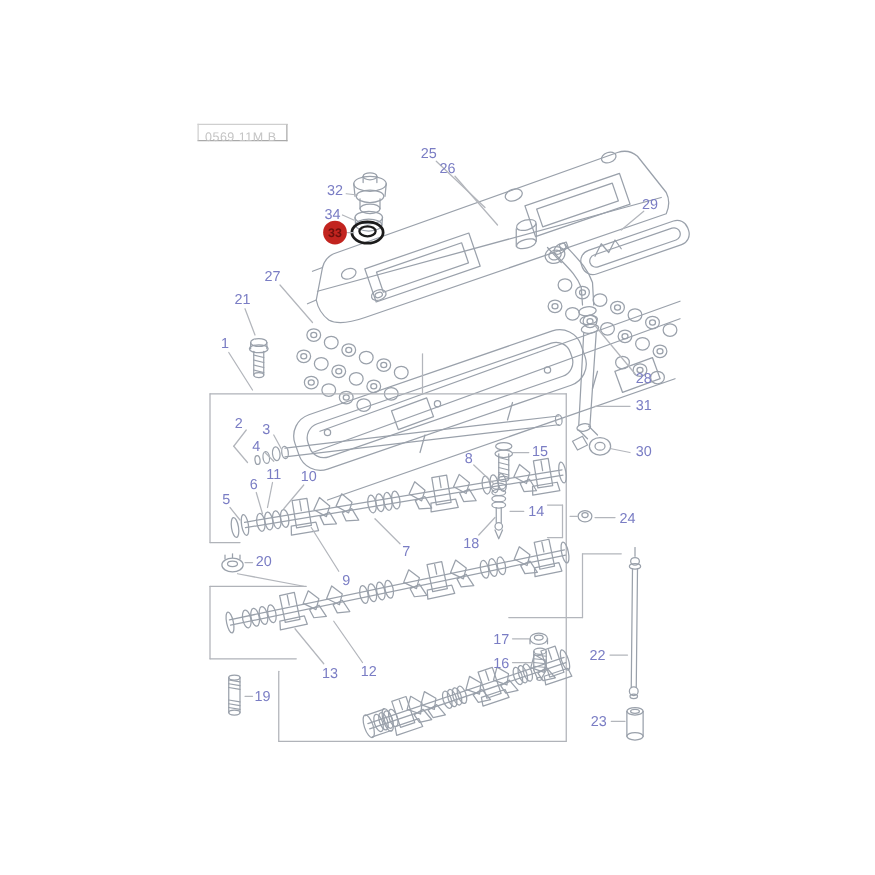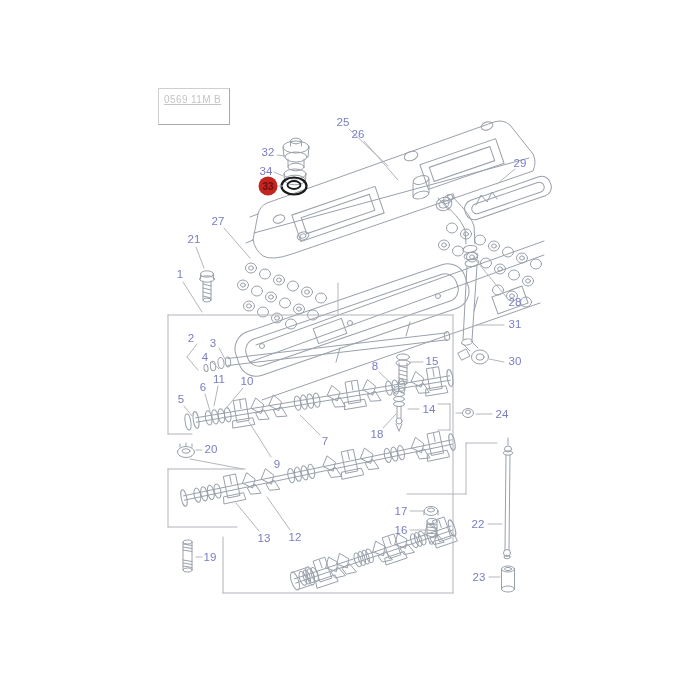--- a/index.html
+++ b/index.html
@@ -1,21 +1,21 @@
 <!DOCTYPE html>
 <html style="--bg: #ffffff; --code-text: #c4c4c4;"><head>
 <meta charset="utf-8">
 <style>
   html,body{margin:0;padding:0;background:#fff;}
   .page{position:relative;width:700px;height:700px;background:var(--bg,#fff);overflow:hidden;
         font-family:"Liberation Sans",sans-serif;}
-  .code-box{position:absolute;left:158px;top:88px;width:72px;height:37px;
+  .code-box{position:absolute;left:158px;top:99px;width:72px;height:14px;
         border:1px solid #cfcfcf;border-right-color:#a9a9a9;border-bottom-color:#a9a9a9;
         color:var(--code-text,#c4c4c4);font-size:10px;line-height:21px;padding-left:5px;
-        letter-spacing:.4px;box-sizing:border-box;white-space:nowrap;text-decoration:underline;}
+        letter-spacing:.4px;box-sizing:border-box;white-space:nowrap;}
   svg{position:absolute;left:0;top:0;}
   svg text{font-family:"Liberation Sans",sans-serif;}
 </style>
 </head>
 <body>
 
 <div class="page">
   <div class="code-box">
     <span>0569 11M B</span>
   </div>

